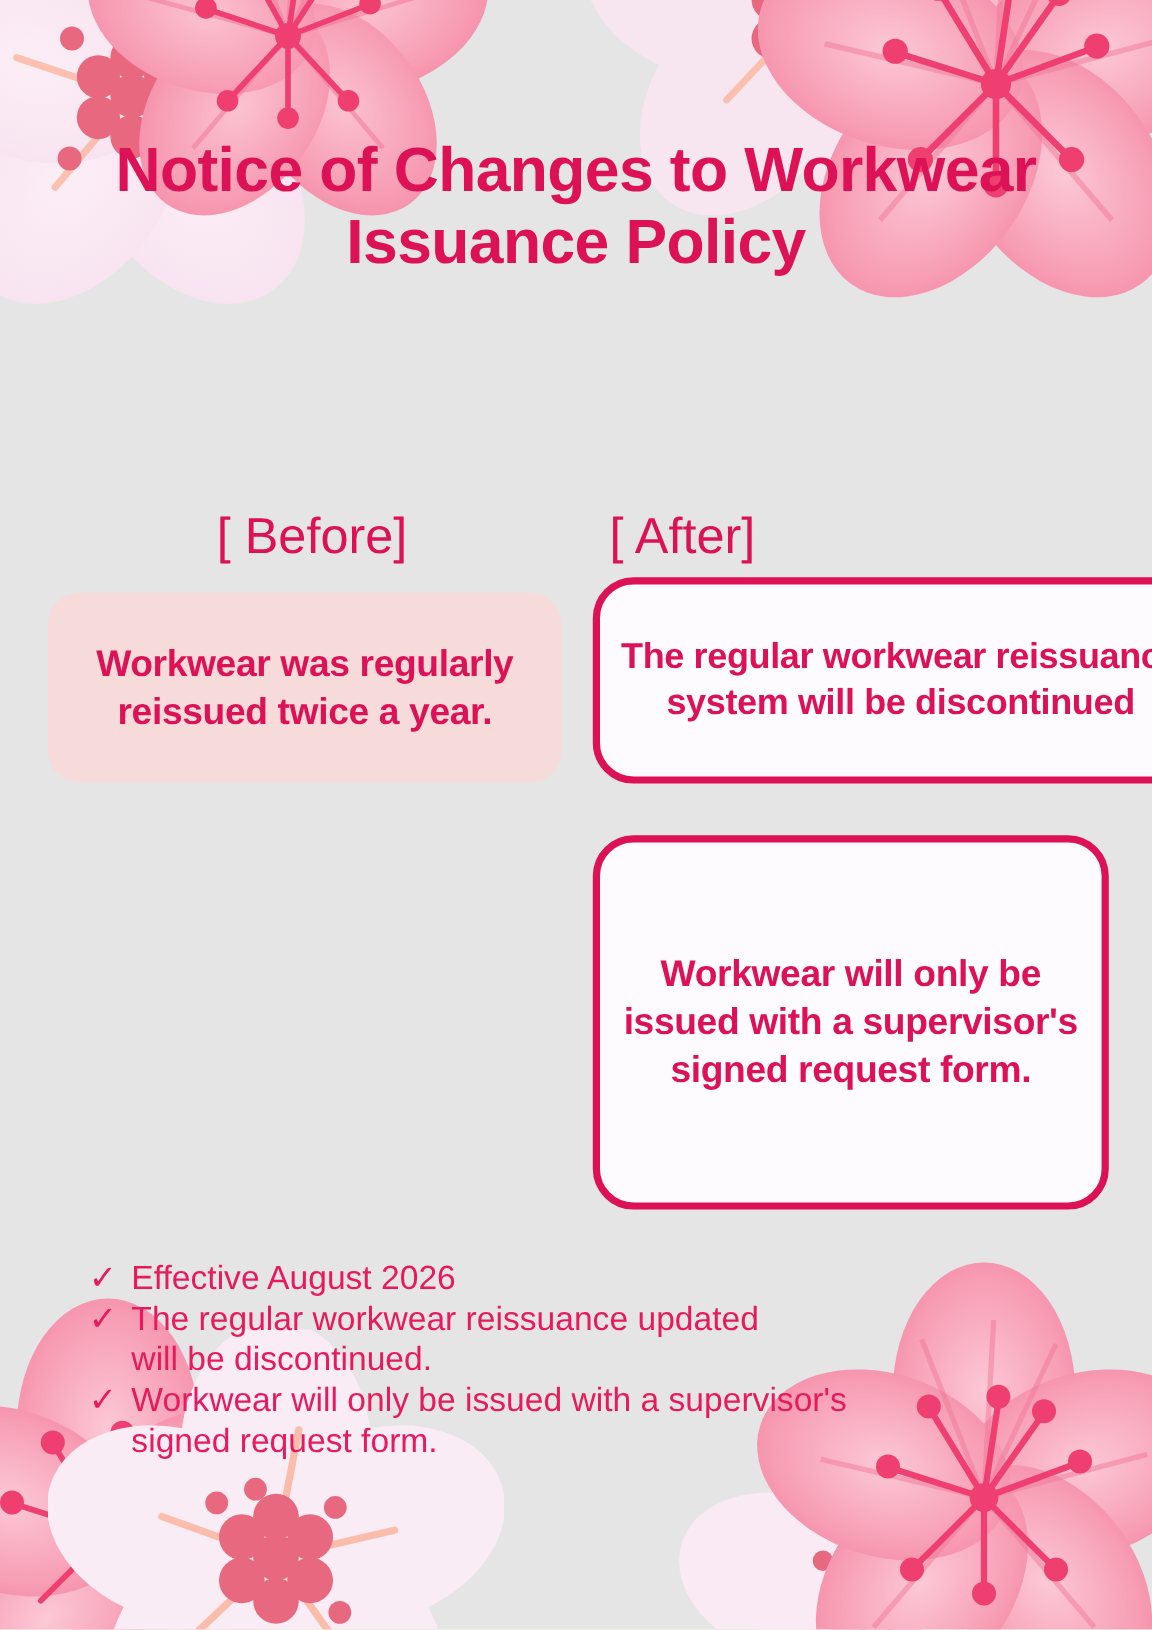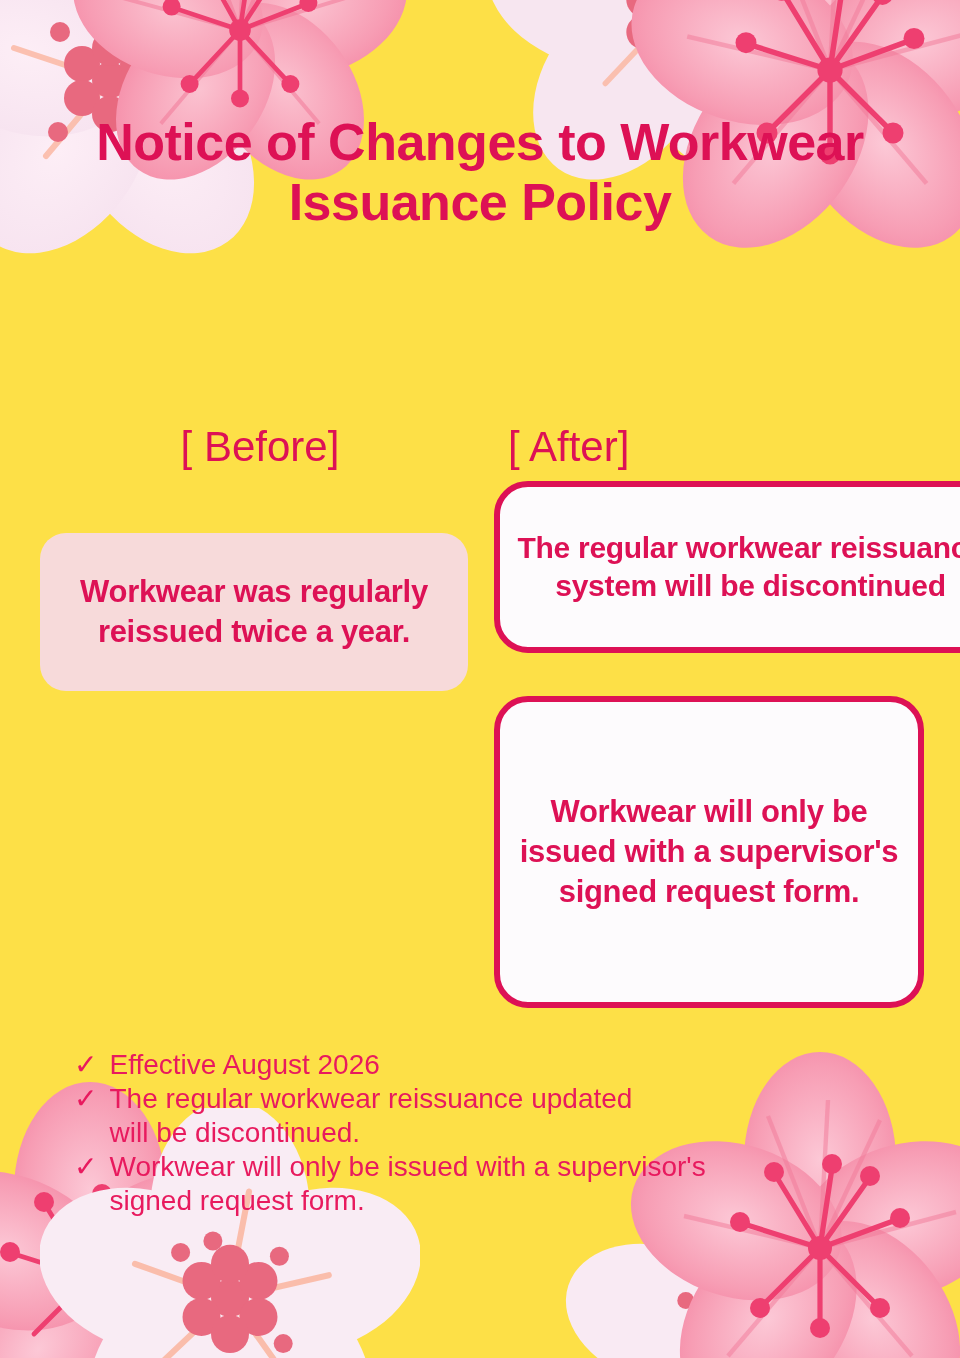--- a/index.html
+++ b/index.html
@@ -10,21 +10,21 @@
     width: 960px;
     height: 1358px;
     background: #faf8d4;
     font-family: "Liberation Sans", sans-serif;
     overflow: hidden;
   }
   #poster {
     position: relative;
     width: 960px;
     height: 1358px;
-    background: #fde047;
+    background: #e5e5e5;
     overflow: hidden;
   }
 
   
   .deco-layer {
     position: absolute;
     inset: 0;
     pointer-events: none;
     z-index: 0;
   }
@@ -101,21 +101,20 @@
     align-items: center;
     justify-content: center;
     text-align: center;
     color: #dd1155;
     font-weight: bold;
     letter-spacing: -0.3px;
   }
   .card.before {
     background: #f7dada;
     border-radius: 26px;
-    margin-top: 39px;
   }
   .card.after {
     background: #fdfbfd;
     border: 6px solid #dd1155;
     border-radius: 34px;
   }
 
   .c-b1 { left: 40px;  top: 494px; width: 428px; height: 158px; font-size: 31px; line-height: 40px; }
   .c-a1 { left: 494px; top: 481px; width: 513px; height: 172px; font-size: 30px; line-height: 38px; }
   .c-b2 { left: 40px;  top: 696px; width: 428px; height: 310px; font-size: 31px; line-height: 40px; }

